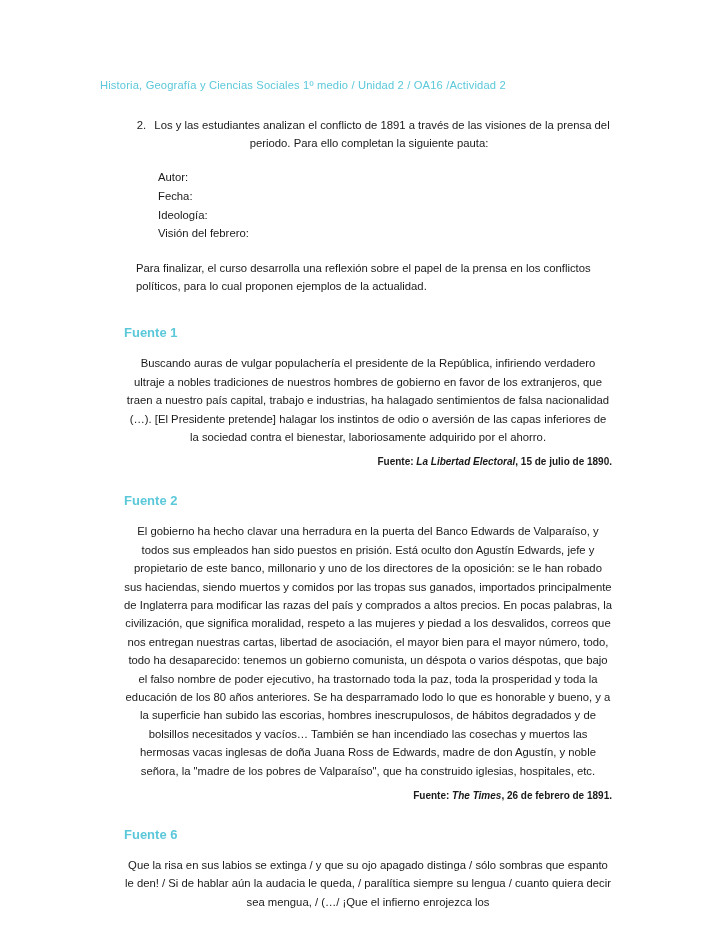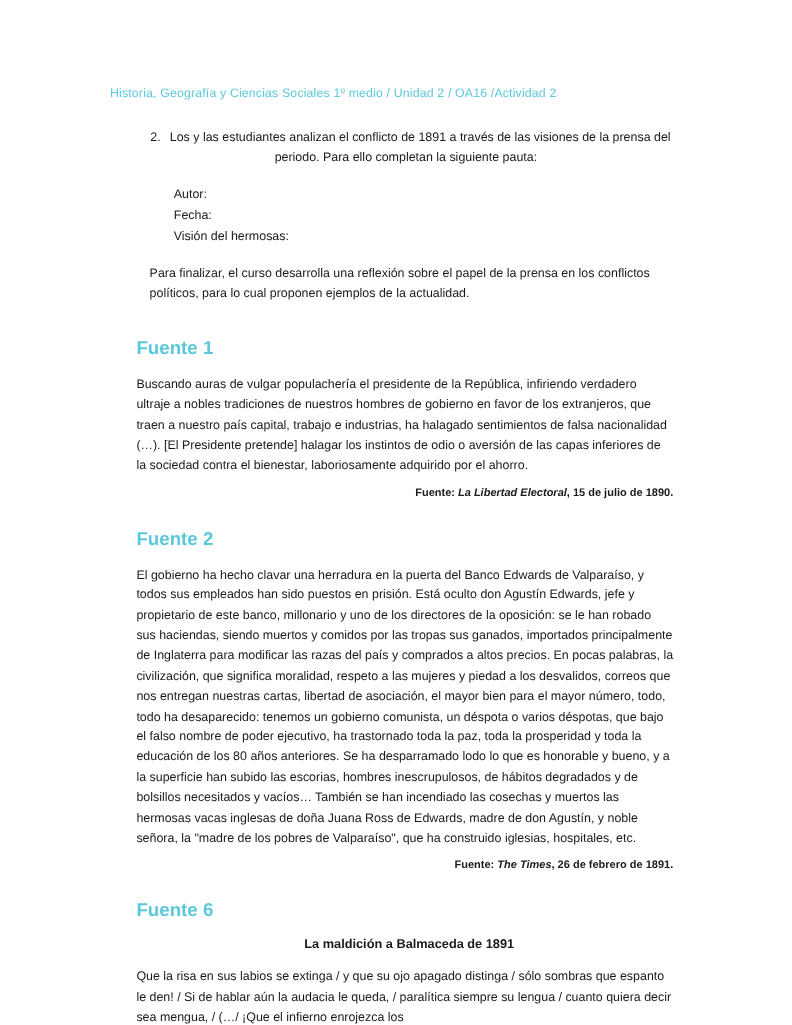--- a/index.html
+++ b/index.html
@@ -54,32 +54,32 @@
     line-height: 1.65;
   }
   .activity-close {
     font-size: 11.3px;
     line-height: 1.62;
     margin: 14px 0 30px 0;
     margin-left: 8px;
   }
   .source-heading {
     color: #5bc8da;
-    font-size: 17px;
+    font-size: 13px;
     font-weight: bold;
     margin: 0 0 14px 0;
     margin-left: 24px;
   }
   .source-body {
     font-size: 11.3px;
     line-height: 1.63;
     margin: 0 0 10px 0;
     margin-left: 24px;
     margin-right: 8px;
-    text-align: left;
+    text-align: center;
   }
   .source-attrib {
     font-size: 10px;
     text-align: right;
     margin: 0 0 26px 0;
     margin-right: 8px;
     font-weight: bold;
   }
   .source-attrib .it {
     font-style: italic;
@@ -101,37 +101,37 @@
   <div class="breadcrumb">Historia, Geografía y Ciencias Sociales 1º medio / Unidad 2 / OA16 /Actividad 2</div>
 
   <div class="activity-block">
     <p class="activity-intro">
       <span class="num">2.</span><span>Los y las estudiantes analizan el conflicto de 1891 a través de las visiones de  la prensa del periodo. Para ello completan la siguiente pauta:</span>
     </p>
 
     <ul class="field-list">
       <li>Autor:</li>
       <li>Fecha:</li>
-      <li>Visión del hermosas:</li>
+      <li>Ideología:</li>
+      <li>Visión del febrero:</li>
     </ul>
 
     <p class="activity-close">Para finalizar, el curso desarrolla una reflexión sobre el papel de la prensa en los conflictos políticos, para lo cual proponen ejemplos de la actualidad.</p>
   </div>
 
   <div>
     <div class="source-heading">Fuente 1</div>
     <p class="source-body">Buscando auras de vulgar populachería el presidente de la República, infiriendo verdadero ultraje a nobles tradiciones de nuestros hombres de gobierno en favor de los extranjeros, que traen a nuestro país capital, trabajo e industrias, ha halagado sentimientos de falsa nacionalidad (…). [El Presidente pretende] halagar los instintos de odio o aversión de las capas inferiores de la sociedad contra el bienestar, laboriosamente adquirido por el ahorro.</p>
     <p class="source-attrib"><span>Fuente: </span><span class="it">La Libertad Electoral</span><span>, 15 de julio de 1890.</span></p>
   </div>
 
   <div>
     <div class="source-heading">Fuente 2</div>
     <p class="source-body">El gobierno ha hecho clavar una herradura en la puerta del Banco Edwards de Valparaíso, y todos sus empleados han sido puestos en prisión. Está oculto don Agustín Edwards, jefe y propietario de este banco, millonario y uno de los directores de la oposición: se le han robado sus haciendas, siendo muertos y comidos por las tropas sus ganados, importados principalmente de Inglaterra para modificar las razas del país y comprados a altos precios. En pocas palabras, la civilización, que significa moralidad, respeto a las mujeres y piedad a los desvalidos, correos que nos entregan nuestras cartas, libertad de asociación, el mayor bien para el mayor número, todo, todo ha desaparecido: tenemos un gobierno comunista, un déspota o varios déspotas, que bajo el falso nombre de poder ejecutivo, ha trastornado toda la paz, toda la prosperidad y toda la educación de los 80 años anteriores. Se ha desparramado lodo lo que es honorable y bueno, y a la superficie han subido las escorias, hombres inescrupulosos, de hábitos degradados y de bolsillos necesitados y vacíos… También se han incendiado las cosechas y muertos las hermosas vacas inglesas de doña Juana Ross de Edwards, madre de don Agustín, y noble señora, la "madre de los pobres de Valparaíso", que ha construido iglesias, hospitales, etc.</p>
     <p class="source-attrib"><span>Fuente: </span><span class="it">The Times</span><span>, 26 de febrero de 1891.</span></p>
   </div>
 
   <div>
     <div class="source-heading">Fuente 6</div>
-    <div class="poem-title">La maldición a Balmaceda de 1891</div>
     <p class="source-body">Que la risa en sus labios se extinga / y que su ojo apagado distinga / sólo sombras que espanto le den! / Si de hablar aún la audacia le queda, / paralítica siempre su lengua / cuanto quiera decir sea mengua, / (…/ ¡Que el infierno enrojezca los</p>
   </div>
 
 </div>
 
 </body></html>

